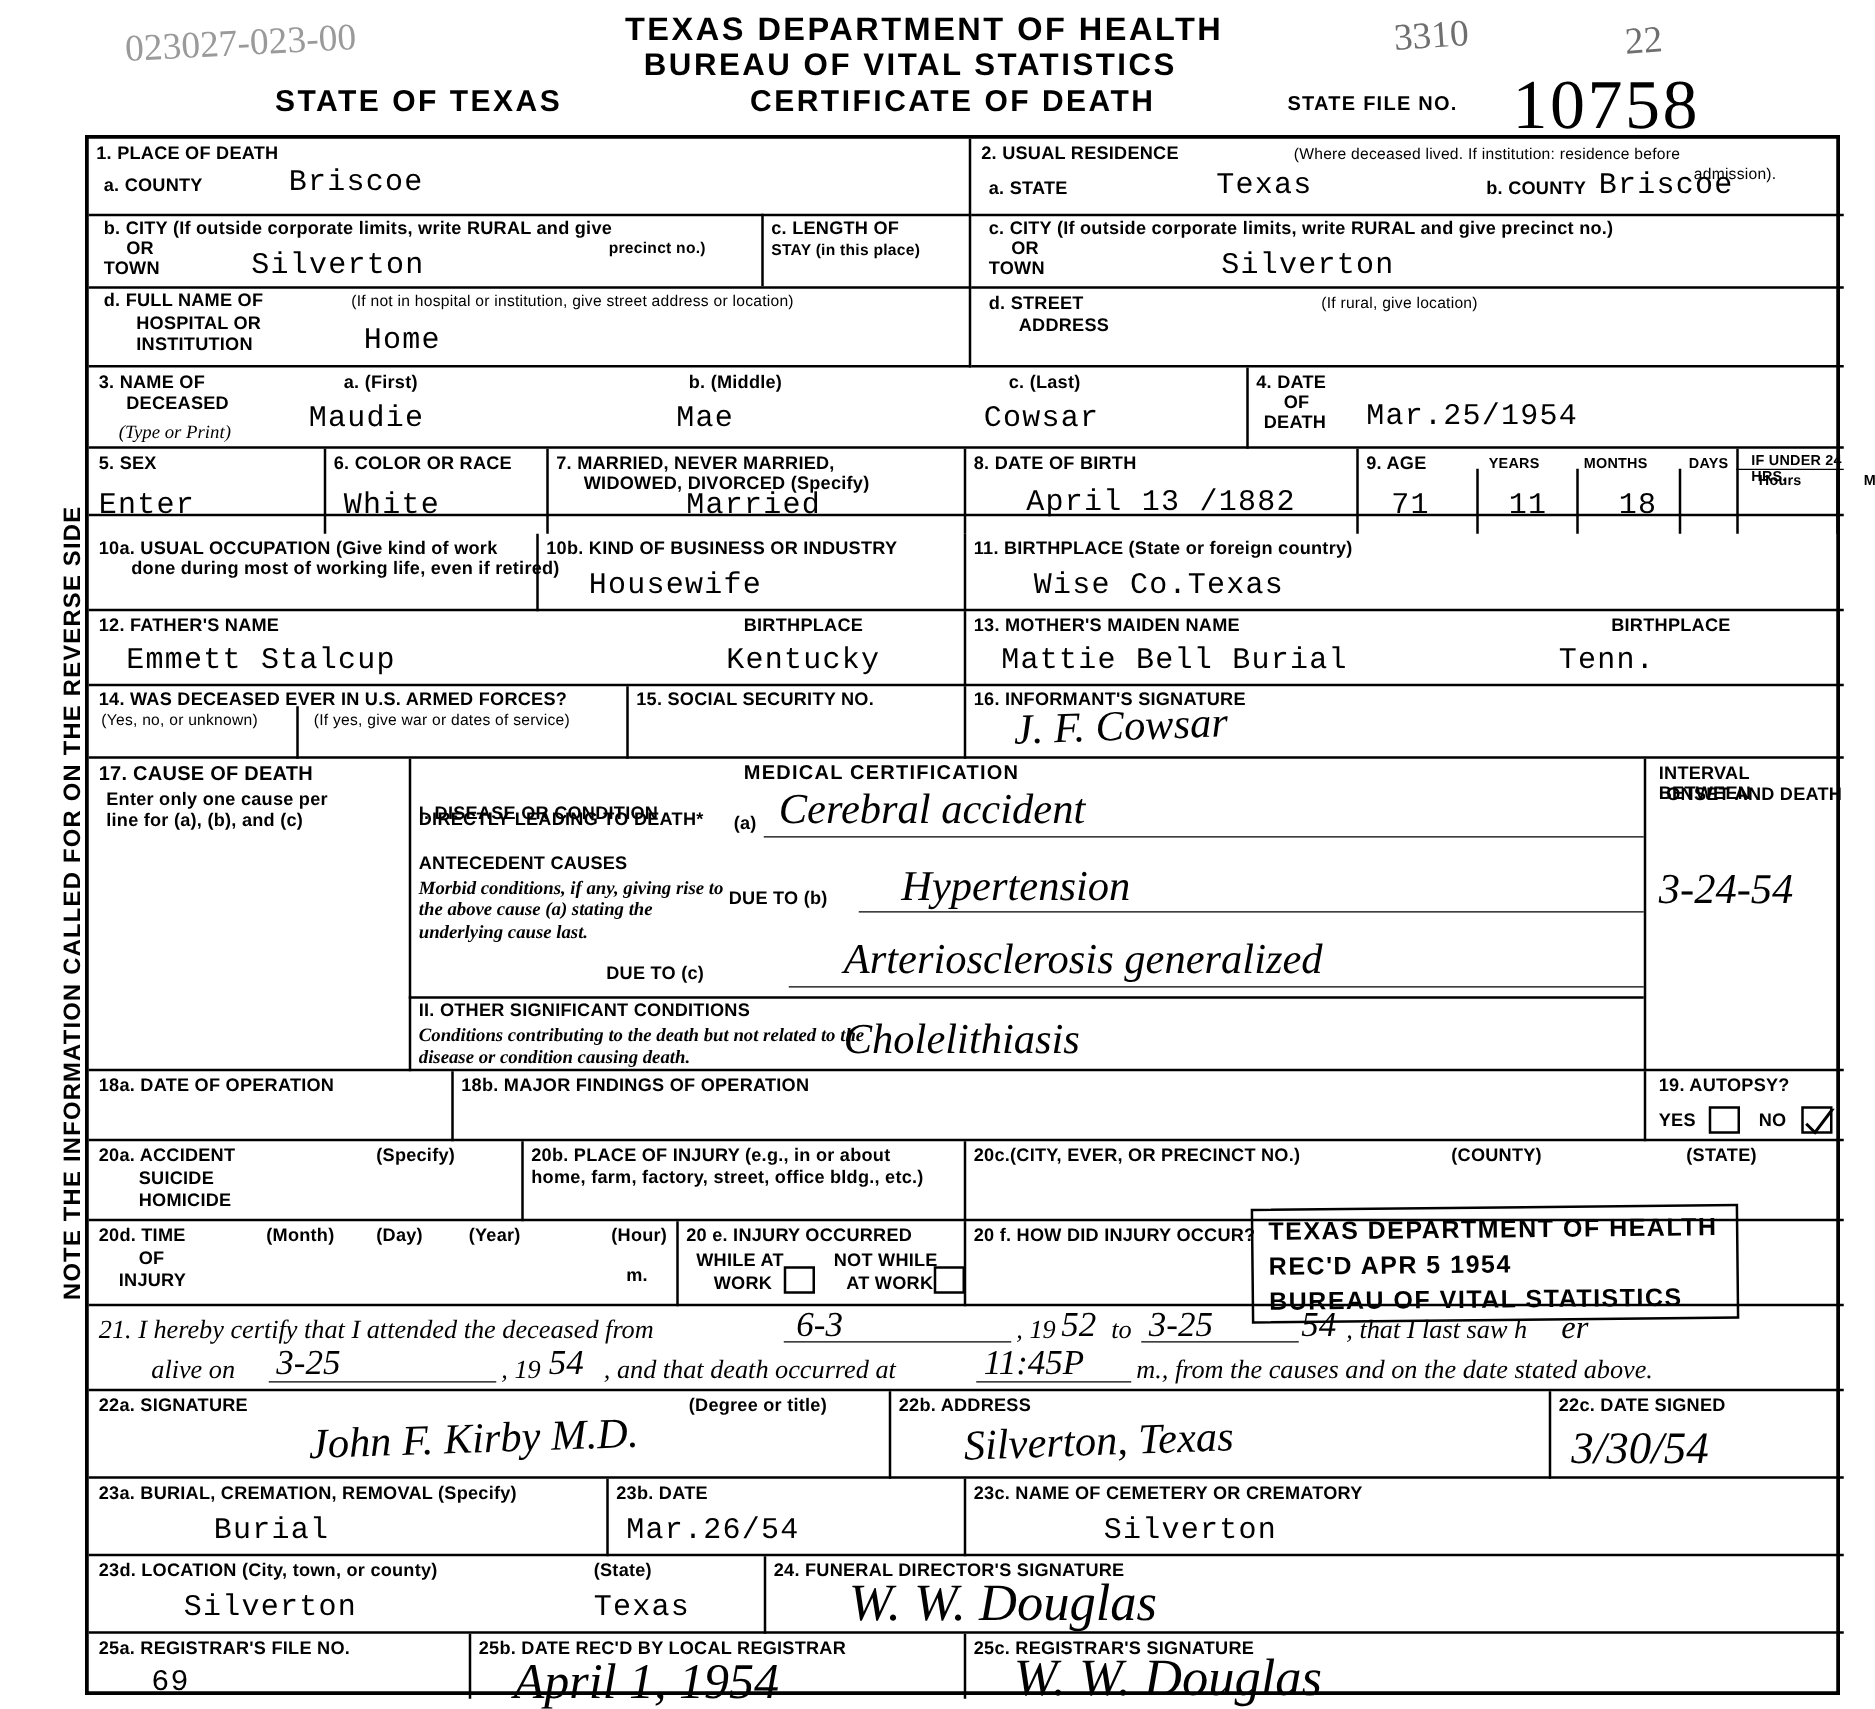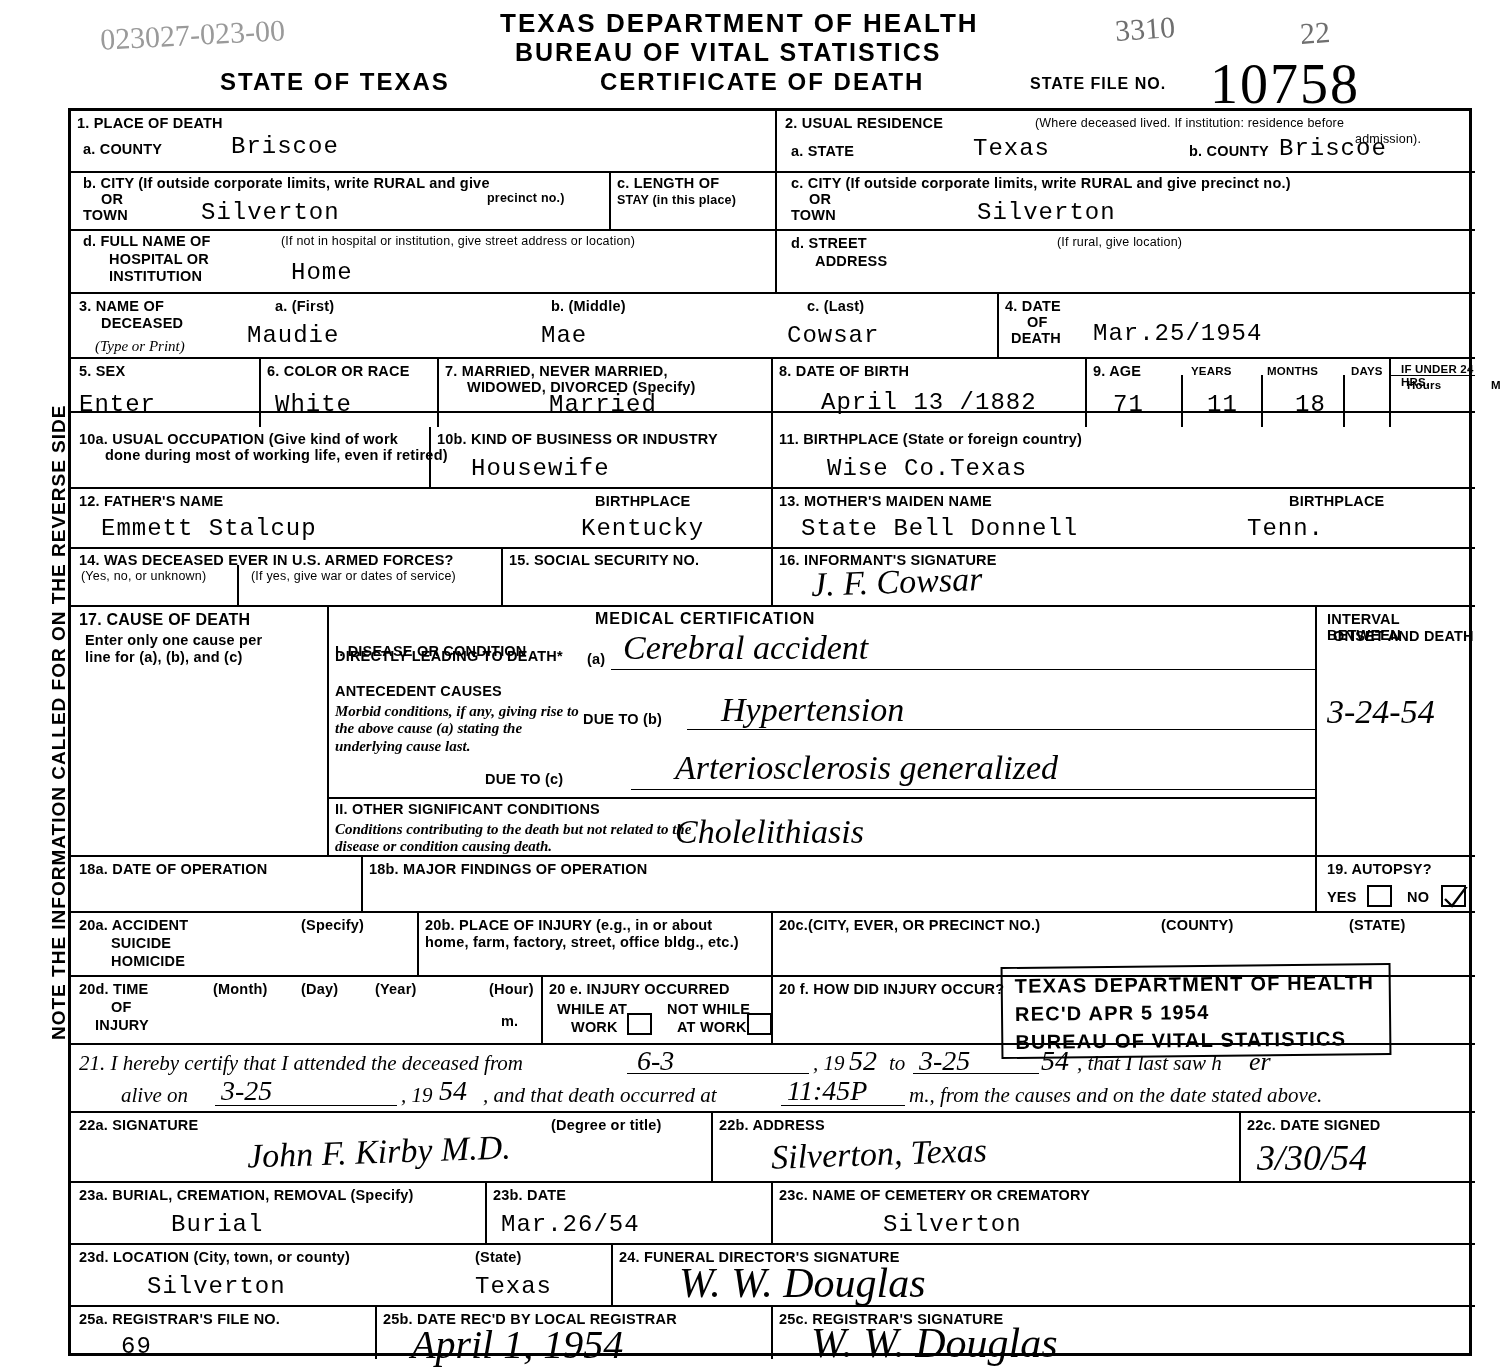--- a/index.html
+++ b/index.html
@@ -165,21 +165,21 @@
     </div>
 
     <div class="cell bb" style="left:0;top:378px;width:1404px;height:60px;">
       <div class="lab" style="position:absolute;left:8px;top:4px;">12. FATHER'S NAME</div>
       <div class="lab" style="position:absolute;left:524px;top:4px;">BIRTHPLACE</div>
       <div class="type" style="position:absolute;left:30px;top:26px;">Emmett Stalcup</div>
       <div class="type" style="position:absolute;left:510px;top:26px;">Kentucky</div>
       <div class="cell bl" style="left:700px;top:0;width:1px;height:60px;"></div>
       <div class="lab" style="position:absolute;left:708px;top:4px;">13. MOTHER'S MAIDEN NAME</div>
       <div class="lab" style="position:absolute;left:1218px;top:4px;">BIRTHPLACE</div>
-      <div class="type" style="position:absolute;left:730px;top:26px;">State Bell Donnell</div>
+      <div class="type" style="position:absolute;left:730px;top:26px;">Mattie Bell Burial</div>
       <div class="type" style="position:absolute;left:1176px;top:26px;">Tenn.</div>
     </div>
 
     <div class="cell bb" style="left:0;top:438px;width:1404px;height:58px;">
       <div class="lab" style="position:absolute;left:8px;top:3px;">14. WAS DECEASED EVER IN U.S. ARMED FORCES?</div>
       <div class="lab reg sm" style="position:absolute;left:10px;top:20px;">(Yes, no, or unknown)</div>
       <div class="lab reg sm" style="position:absolute;left:180px;top:20px;">(If yes, give war or dates of service)</div>
       <div class="cell bl" style="left:166px;top:16px;width:1px;height:42px;"></div>
       <div class="cell bl" style="left:430px;top:0;width:1px;height:58px;"></div>
       <div class="lab" style="position:absolute;left:438px;top:3px;">15. SOCIAL SECURITY NO.</div>

